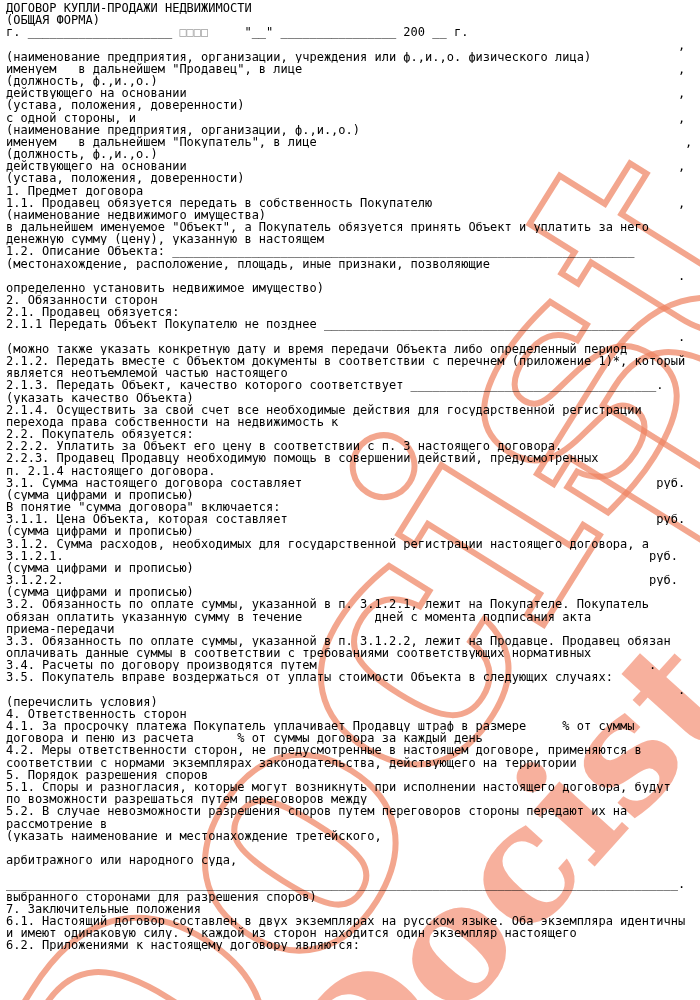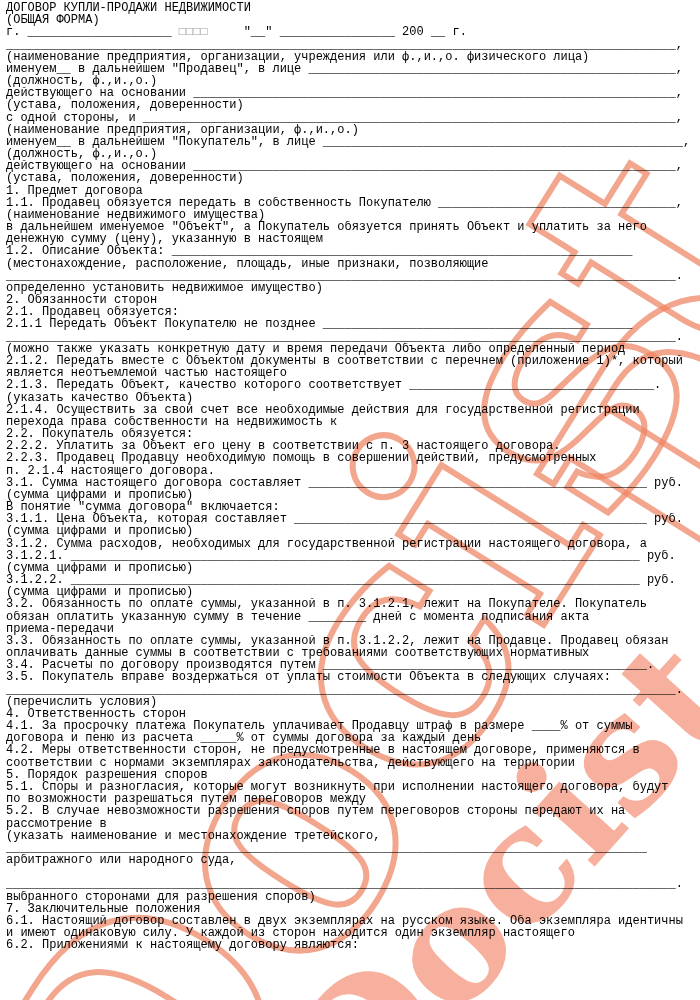--- a/index.html
+++ b/index.html
@@ -15,21 +15,21 @@
   .wm-outline {
     color:transparent;
     -webkit-text-stroke:6px var(--wm-outline, rgba(238,131,99,0.72));
   }
   .wm-solid { color:var(--wm-solid, rgba(246,162,140,0.85)); }
   #wm1 { left:-100px; top:1070px; font-size:330px; transform:rotate(-58deg); }
   #wm2 { left:470px;  top:450px;  font-size:330px; transform:rotate(-58deg); }
   #wm3 { left:250px;  top:1025px; font-size:160px; transform:rotate(-48deg); }
   .doc {
     position:relative; z-index:1; padding:2px 0 0 6px;
-    font-size:12px; line-height:12.18px; color:#000;font-family:Liberation Mono, monospace;
+    font-size:12px; line-height:12.18px; color:#000;
   }
   .doc-line { white-space:pre; height:12.18px; overflow:hidden; max-width:694px; }
   .grey { color:var(--boxes-color, #a0a0a0); }
 </style>
 </head>
 <body>
 
 <div class="watermark-layer">
   <div id="wm1" class="wm wm-outline">Docist.ru</div>
   <div id="wm2" class="wm wm-outline">Docist.ru</div>

